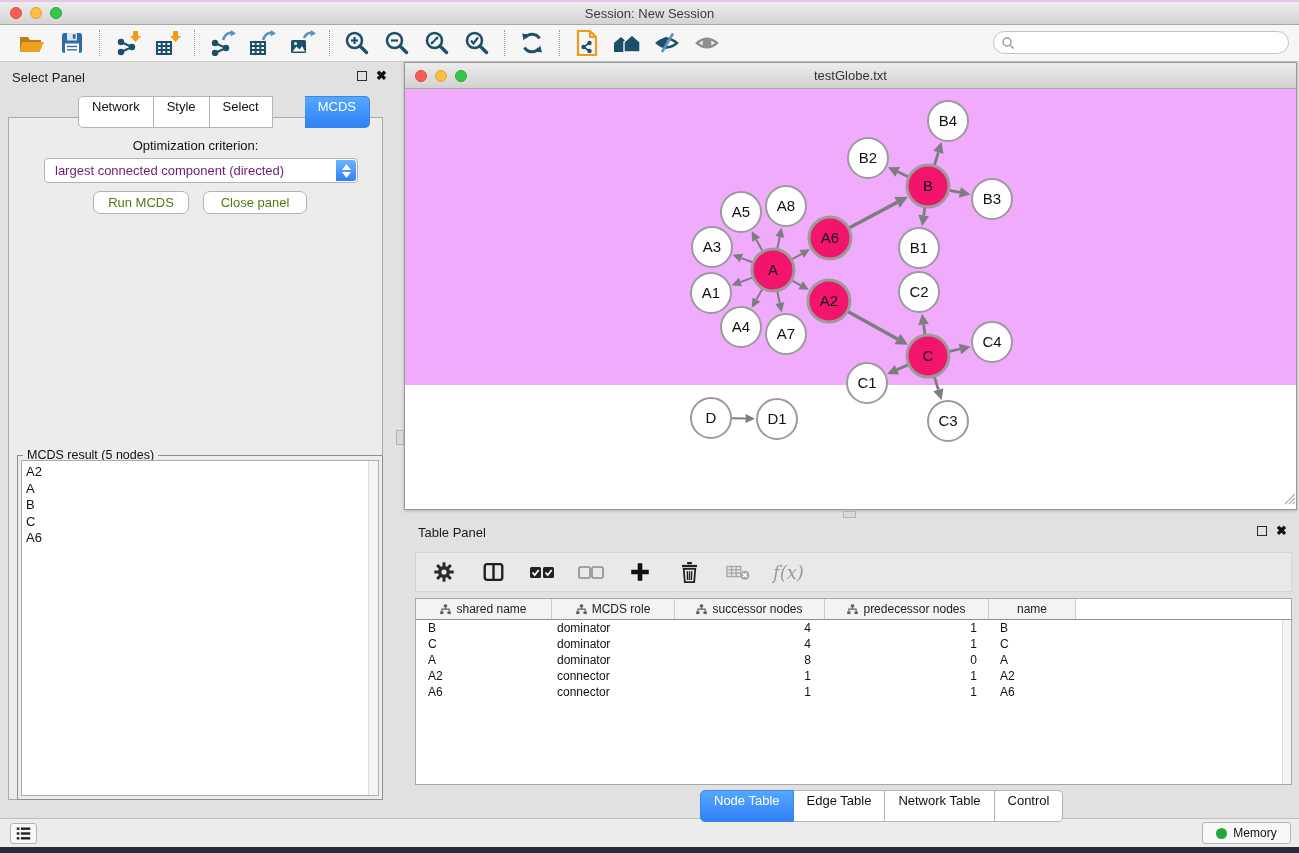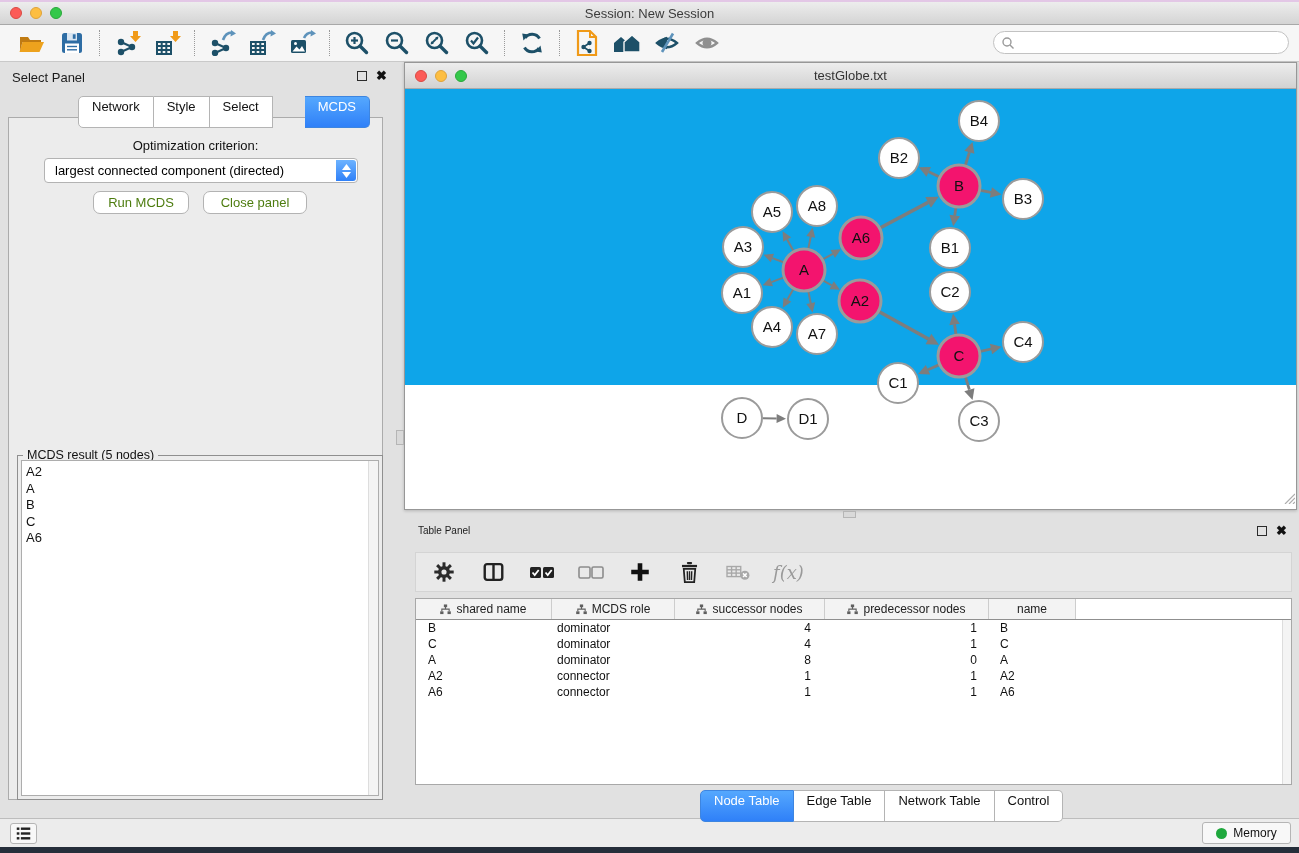--- a/index.html
+++ b/index.html
@@ -37,21 +37,21 @@
   .seg { height:32px; line-height:20px; padding:0 13px; background:#fff; border:1px solid #b4b4b4;
     border-left:none; font-size:13px; color:#111; }
   .seg:first-child { border-left:1px solid #b4b4b4; border-radius:5px 0 0 5px; }
   .seg:last-child { border-radius:0 5px 5px 0; }
   .seg.active { background:linear-gradient(#55a8fe,#2f80f8); color:#fff; border-color:#3d85e0;margin-left:32px; }
 
   .cp-body { position:absolute; left:8px; top:117px; width:375px; height:683px; background:#ececec;
     border:1px solid #ababab; }
   .opt-label { position:absolute; left:0; top:20px; width:100%; text-align:center; font-size:13px; color:#111; }
   .dropdown { position:absolute; left:35px; top:40px; width:314px; height:25px; background:#fff;
-    border:1px solid #b3b3b3; border-radius:4px; font-size:13px; color:#000000; display:flex; align-items:center;
+    border:1px solid #b3b3b3; border-radius:4px; font-size:13px; color:#701a75; display:flex; align-items:center;
     padding-left:10px; }
   .dd-stepper { position:absolute; right:1px; top:1px; width:20px; height:21px; border-radius:0 3px 3px 0;
     background:linear-gradient(#6db3ff,#2f80f8); display:flex; flex-direction:column; align-items:center;
     justify-content:center; gap:2px; }
   .btn { position:absolute; height:23px; background:#fff; border:1px solid #b3b3b3; border-radius:7px;
     font-size:13px; color:#4d7c0f; display:flex; align-items:center; justify-content:center; }
 
   .fieldset { position:absolute; left:8px; top:337px; width:366px; height:345px; border:1px solid #8f8f8f; }
   .fieldset-legend { position:absolute; left:5px; top:-8px; background:#ececec; padding:0 4px;
     font-size:12.5px; color:#111; }
@@ -60,29 +60,29 @@
   .mcds-scroll { position:absolute; right:0; top:0; bottom:0; width:10px; background:#f4f4f4;
     border-left:1px solid #ddd; }
   .mcds-item { font-size:13px; color:#111; line-height:16.5px; padding-left:4px; }
 
   
   .netwin { position:absolute; left:404px; top:62px; width:893px; height:448px; background:#fff;
     border:1px solid #979797; box-shadow:0 1px 3px rgba(0,0,0,.2); }
   .netwin-titlebar { position:absolute; left:0; top:0; right:0; height:26px;
     background:linear-gradient(#ededed,#d2d2d2); border-bottom:1px solid #aaa; display:flex; align-items:center; }
   .netwin-title { position:absolute; left:0; right:0; text-align:center; font-size:13px; color:#333; }
-  .net-canvas { position:absolute; left:0; top:26px; width:891px; height:296px; background:#0ea5e9;padding-left:31px; }
+  .net-canvas { position:absolute; left:0; top:26px; width:891px; height:296px; background:#f0abfc; }
   .resize-grip { position:absolute; right:1px; bottom:1px; }
   .splitter-v { position:absolute; left:396px; top:430px; width:8px; height:15px; background:#d9d9d9;
     border:1px solid #b5b5b5; }
   .splitter-h { position:absolute; left:843px; top:511px; width:13px; height:7px; background:#d9d9d9;
     border:1px solid #b5b5b5; }
 
   
-  .tp-header { position:absolute; left:418px; top:525px; font-size:10px; color:#1c1c1c; }
+  .tp-header { position:absolute; left:418px; top:525px; font-size:13px; color:#1c1c1c; }
   .tp-toolbar { position:absolute; left:415px; top:552px; width:877px; height:40px; background:#e9e9e9;
     border:1px solid #d4d4d4; display:flex; align-items:center; gap:21px; padding-left:14px; }
   .tp-toolbar .tbicon { width:28px; }
   .fx { font-family:"DejaVu Serif", serif; font-style:italic; font-size:18px; color:#9a9a9a; }
 
   .datatable { position:absolute; left:415px; top:598px; width:877px; height:187px; background:#fff;
     border:1px solid #a8a8a8; }
   .thead { display:flex; height:21px; border-bottom:1px solid #8f8f8f; }
   .th { background:#f3f3f3; border-right:1px solid #cdcdcd; font-size:12px; color:#222;
     display:flex; align-items:center; justify-content:center; gap:5px; }

